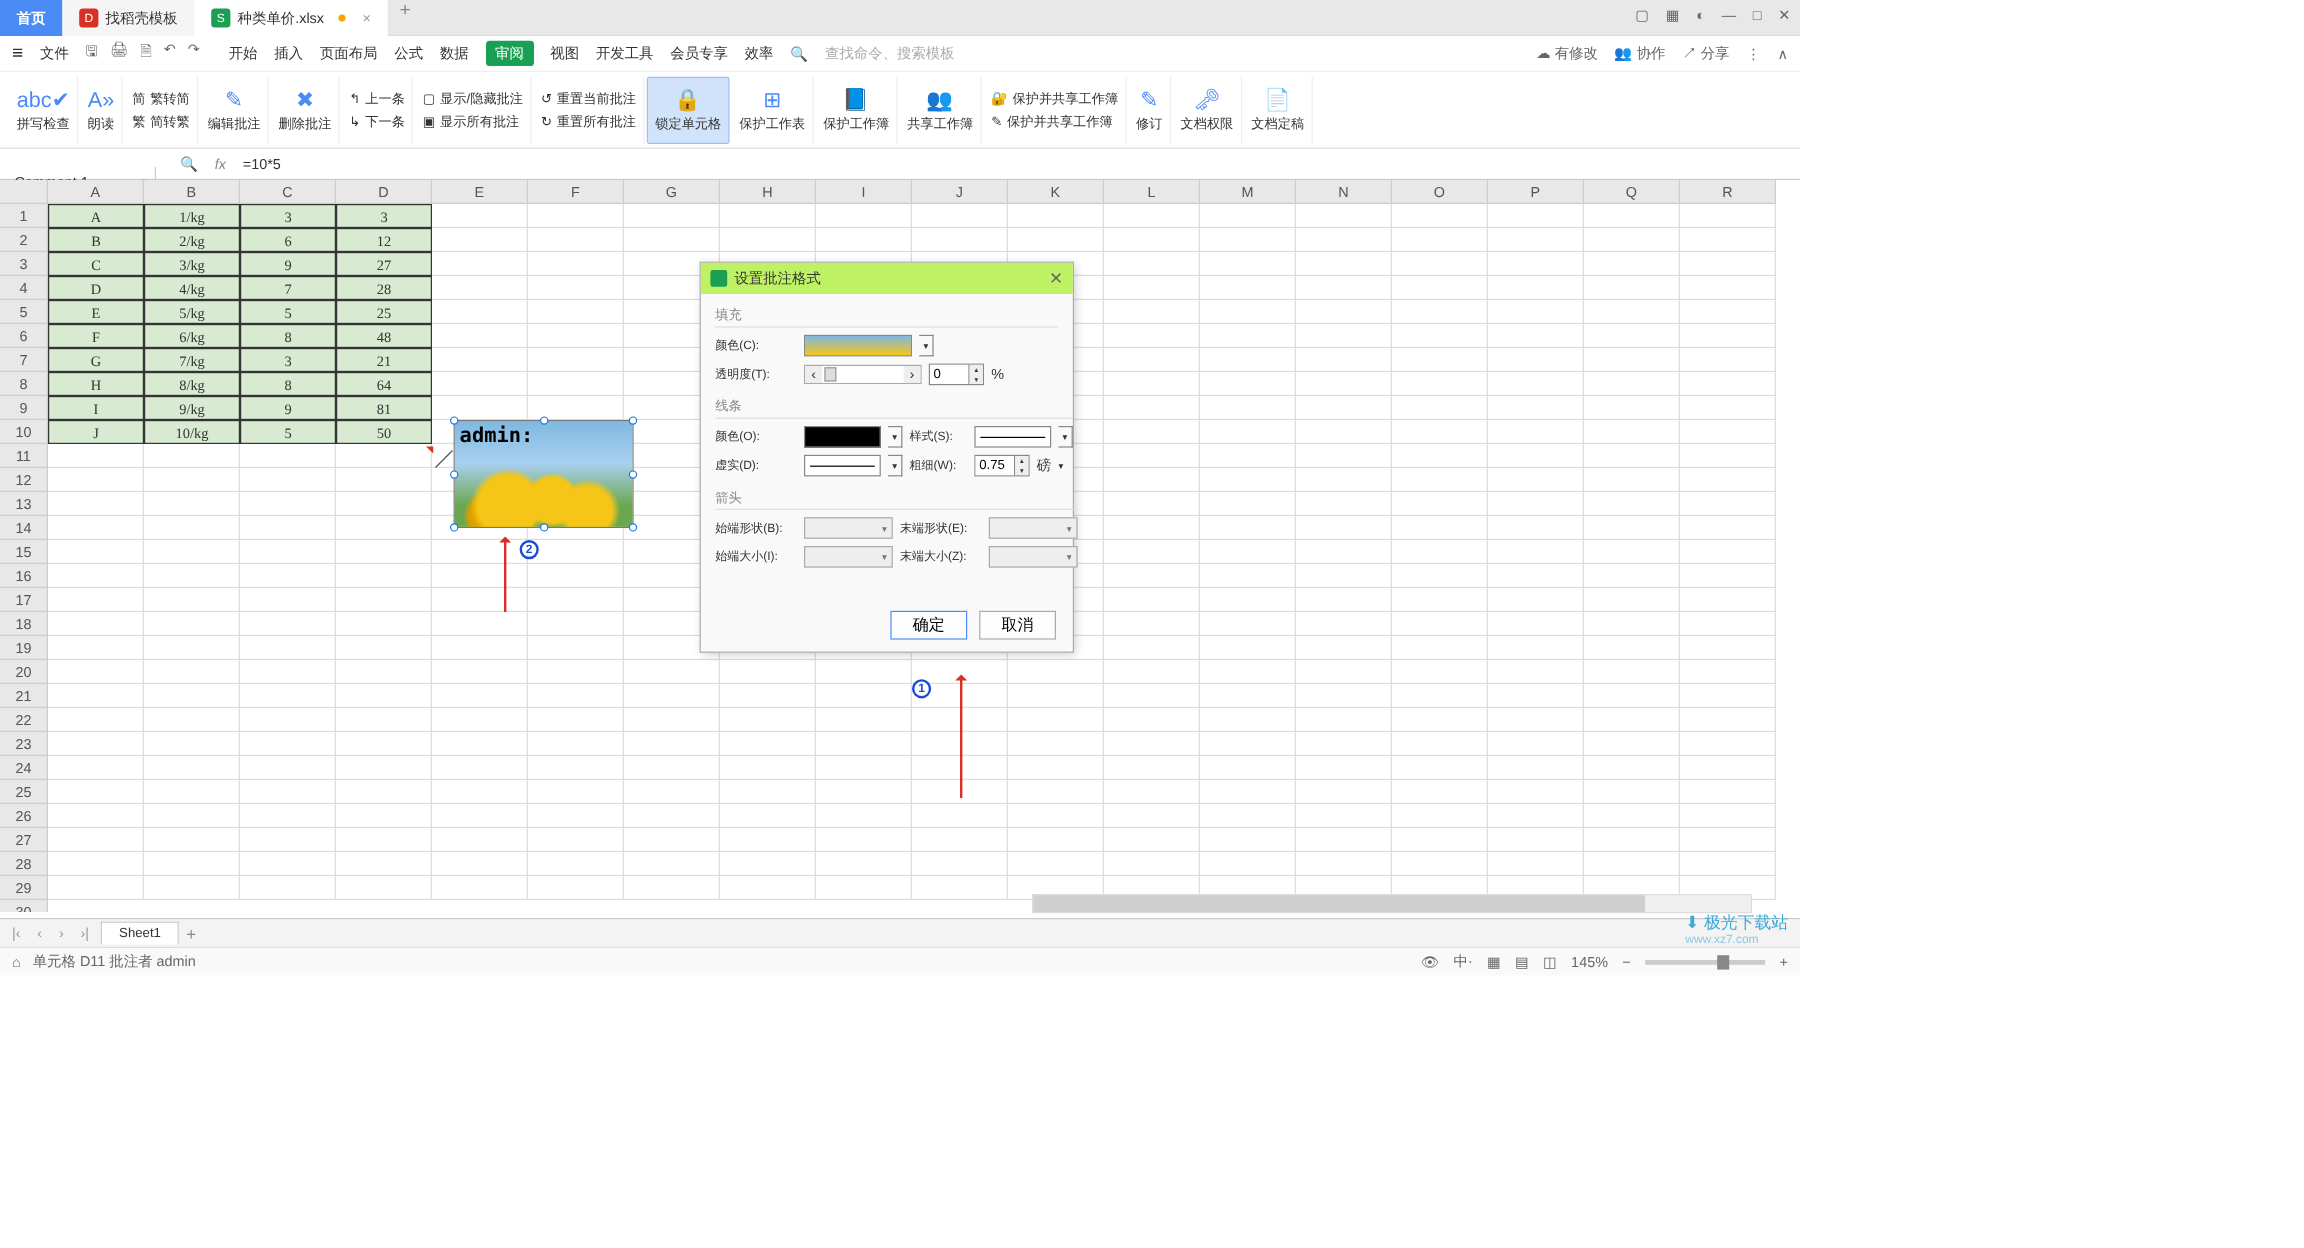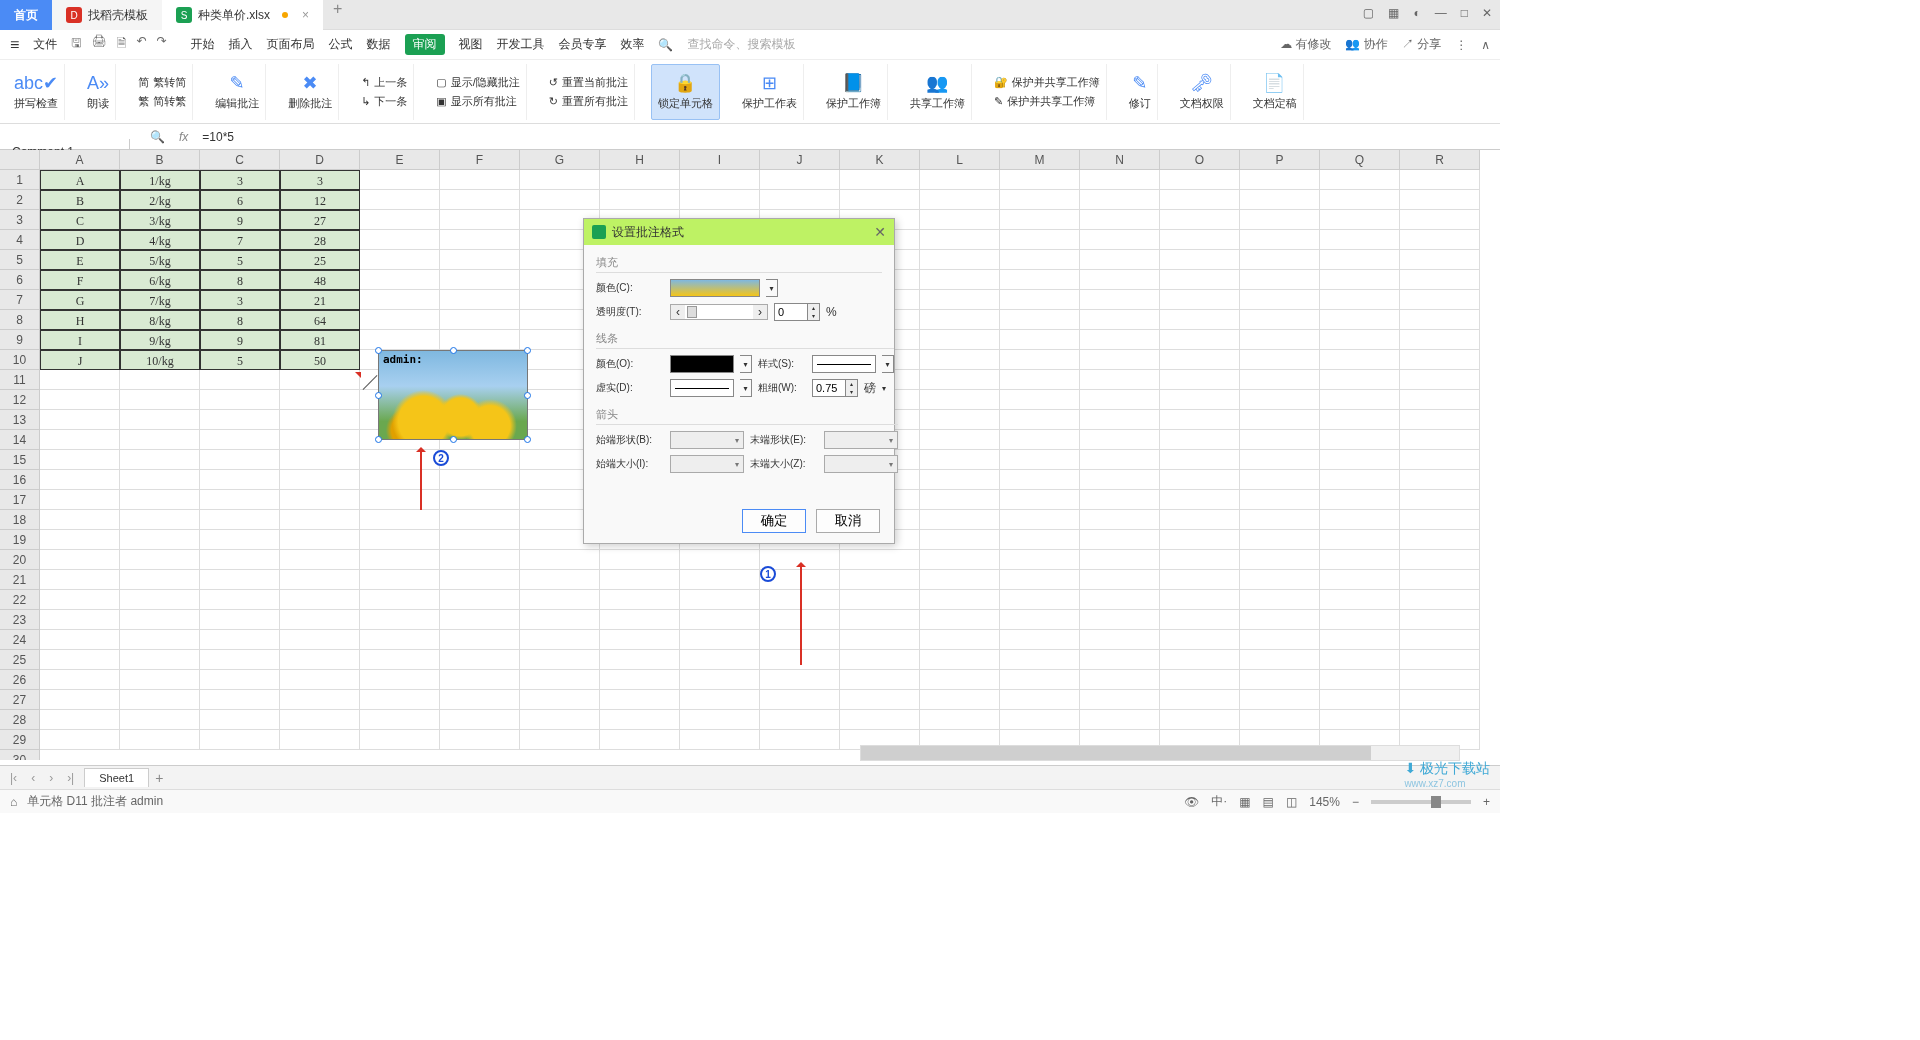--- a/index.html
+++ b/index.html
@@ -23,21 +23,21 @@
 
 .menu { height: 30px; display: flex; align-items: center; gap: 14px; padding: 0 10px; border-bottom: 1px solid #eee; }
 .hamburger { font-size: 16px; }
 .qat { display: flex; gap: 10px; margin-right: 10px; color: #666; }
 .menuitem { cursor: pointer; color: #333; }
 .menuitem.active { background: #1ba053; color: #fff; padding: 2px 8px; border-radius: 3px; }
 .menu .right { margin-left: auto; display: flex; gap: 14px; align-items: center; color: #666; }
 .menu .search { color: #aaa; }
 
 
-.ribbon { height: 64px; display: flex; align-items: center; padding: 4px 8px; border-bottom: 1px solid #ddd; gap: 16px; }
+.ribbon { height: 64px; display: flex; align-items: center; padding: 4px 8px; border-bottom: 1px solid #ddd; gap: 2px; }
 .rg { display: flex; flex-direction: column; align-items: center; justify-content: center; padding: 2px 6px; text-align: center; border-right: 1px solid #eee; height: 56px; gap: 2px; cursor: pointer; }
 .rg .ic { font-size: 18px; color: #4b8bf5; }
 .rg .lbl { font-size: 11px; white-space: nowrap; }
 .rg .sm { font-size: 11px; display: flex; align-items: center; gap: 4px; white-space: nowrap; }
 .rg.stack { display: flex; flex-direction: column; gap: 4px; align-items: flex-start; justify-content: center; }
 .rg.pressed { background: #d0e3fb; border: 1px solid #98c1f4; border-radius: 2px; }
 
 
 .fbar { height: 26px; border-bottom: 1px solid #ccc; display: flex; align-items: center; }
 .namebox { width: 130px; border-right: 1px solid #ccc; padding-left: 12px; display: flex; align-items: center; justify-content: space-between; height: 100%; margin-top: 30px; }
@@ -55,21 +55,21 @@
 .cells { position: absolute; top: 20px; left: 40px; }
 .row { display: flex; }
 .cell { width: 80px; height: 20px; border-right: 1px solid #ddd; border-bottom: 1px solid #ddd; text-align: center; line-height: 20px; font-family: "SimSun"; }
 .cell.thead { background: #b7d7a8; border: 1px solid #333; font-weight: bold; font-family: "SimSun"; font-size: 14px; }
 .cell.tdata { background: #d9ead3; border: 1px solid #333; }
 .comment-mark { position: absolute; width: 0; height: 0; border-top: 6px solid #d93025; border-left: 6px solid transparent; }
 
 
 .comment-box { position: absolute; left: 378px; top: 200px; width: 150px; height: 90px; border: 1px solid #777; background: linear-gradient(#6ba3d6, #f7d954 60%); }
 .comment-box .img { position: absolute; inset: 0; background: radial-gradient(circle at 30% 80%, #f5c518 20%, transparent 25%), radial-gradient(circle at 55% 75%, #f5c518 18%, transparent 22%), radial-gradient(circle at 75% 85%, #f5c518 15%, transparent 20%), radial-gradient(circle at 20% 90%, #e0a000 12%, transparent 16%), linear-gradient(#7fb8e0 0%, #a8d0f0 40%, #6aa84f 80%); }
-.comment-box .txt { position: absolute; left: 4px; top: 2px; font-family: monospace; font-size: 11px; color: #000; font-weight: bold; }
+.comment-box .txt { position: absolute; left: 4px; top: 2px; font-family: monospace; font-size: 17px; color: #000; font-weight: bold; }
 .handle { position: absolute; width: 7px; height: 7px; background: #fff; border: 1px solid #1a73e8; border-radius: 50%; }
 .connector { position: absolute; left: 360px; top: 232px; width: 20px; height: 1px; border-top: 1px solid #555; transform: rotate(-45deg); }
 
 
 .arrow { position: absolute; width: 2px; background: #d93025; }
 .arrow::after { content: ''; position: absolute; top: -8px; left: -4px; border: 5px solid transparent; border-bottom-color: #d93025; }
 .marker { position: absolute; width: 16px; height: 16px; border: 2px solid #1a4bd7; border-radius: 50%; background: #fff; color: #1a4bd7; font-weight: bold; font-size: 10px; text-align: center; line-height: 13px; }
 
 
 .dlg { position: absolute; left: 583px; top: 218px; width: 312px; background: #f9f9f9; border: 1px solid #aaa; box-shadow: 2px 2px 8px rgba(0,0,0,0.2); }

